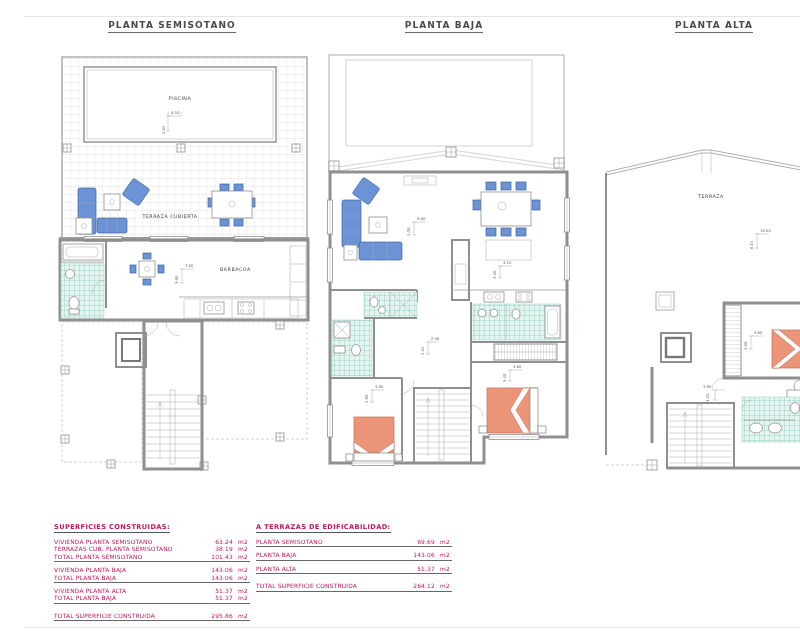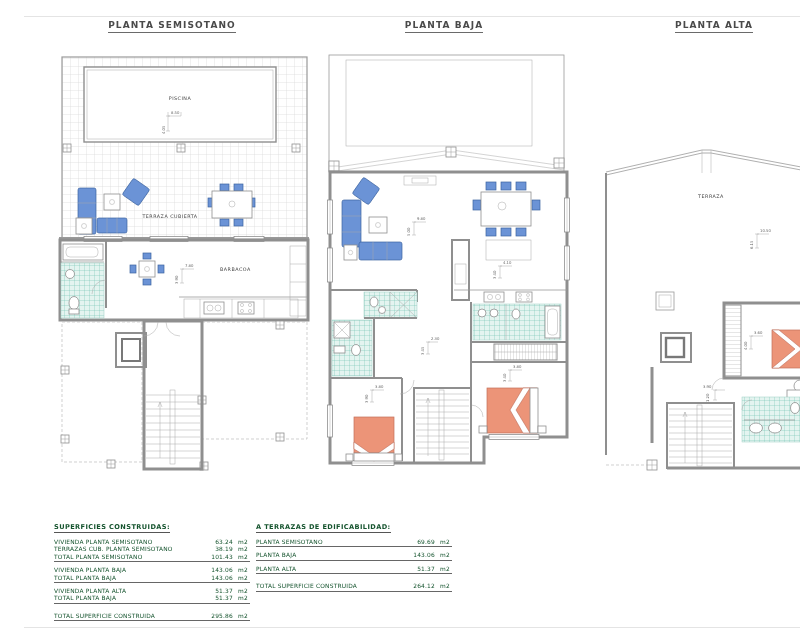--- a/index.html
+++ b/index.html
@@ -15,21 +15,21 @@
   .dim{font-size:3.8px;fill:#666;}
   .w3{stroke:#8f8f8f;stroke-width:3;fill:none;}
   .w2{stroke:#8f8f8f;stroke-width:2;fill:none;}
   .ln{stroke:#9a9a9a;stroke-width:.8;fill:none;}
   .ln5{stroke:#a8a8a8;stroke-width:.5;fill:none;}
   .blue{fill:#6b93d6;stroke:#3c64a0;stroke-width:.7;}
   .wht{fill:#fff;stroke:#8f8f8f;stroke-width:.8;}
   .bed{fill:#ec9478;stroke:#c4705a;stroke-width:.7;}
   .fold{fill:#fff;stroke:#b0614e;stroke-width:.5;}
   .dash{stroke:#bcbcbc;stroke-width:.7;fill:none;stroke-dasharray:3 2;}
-  .tbl{position:absolute;width:196px;color:#14532d;}
+  .tbl{position:absolute;width:196px;color:#be185d;}
   .tbl-title{font-size:6.6px;font-weight:bold;letter-spacing:.4px;display:inline-block;
              border-bottom:1px solid #555;padding-bottom:1px;margin-bottom:6px;}
   .trow{display:flex;justify-content:space-between;font-size:5.9px;line-height:7.4px;letter-spacing:.2px;}
   .trow.u{border-bottom:1px solid #666;}
   .trow .rlabel{white-space:nowrap;}
   .trow .rnum{display:flex;}
   .trow .val{text-align:right;}
   .trow .unit{margin-left:5px;width:12px;text-align:left;}
   .gap1{height:5px;} .gap2{height:9px;}
 </style>

